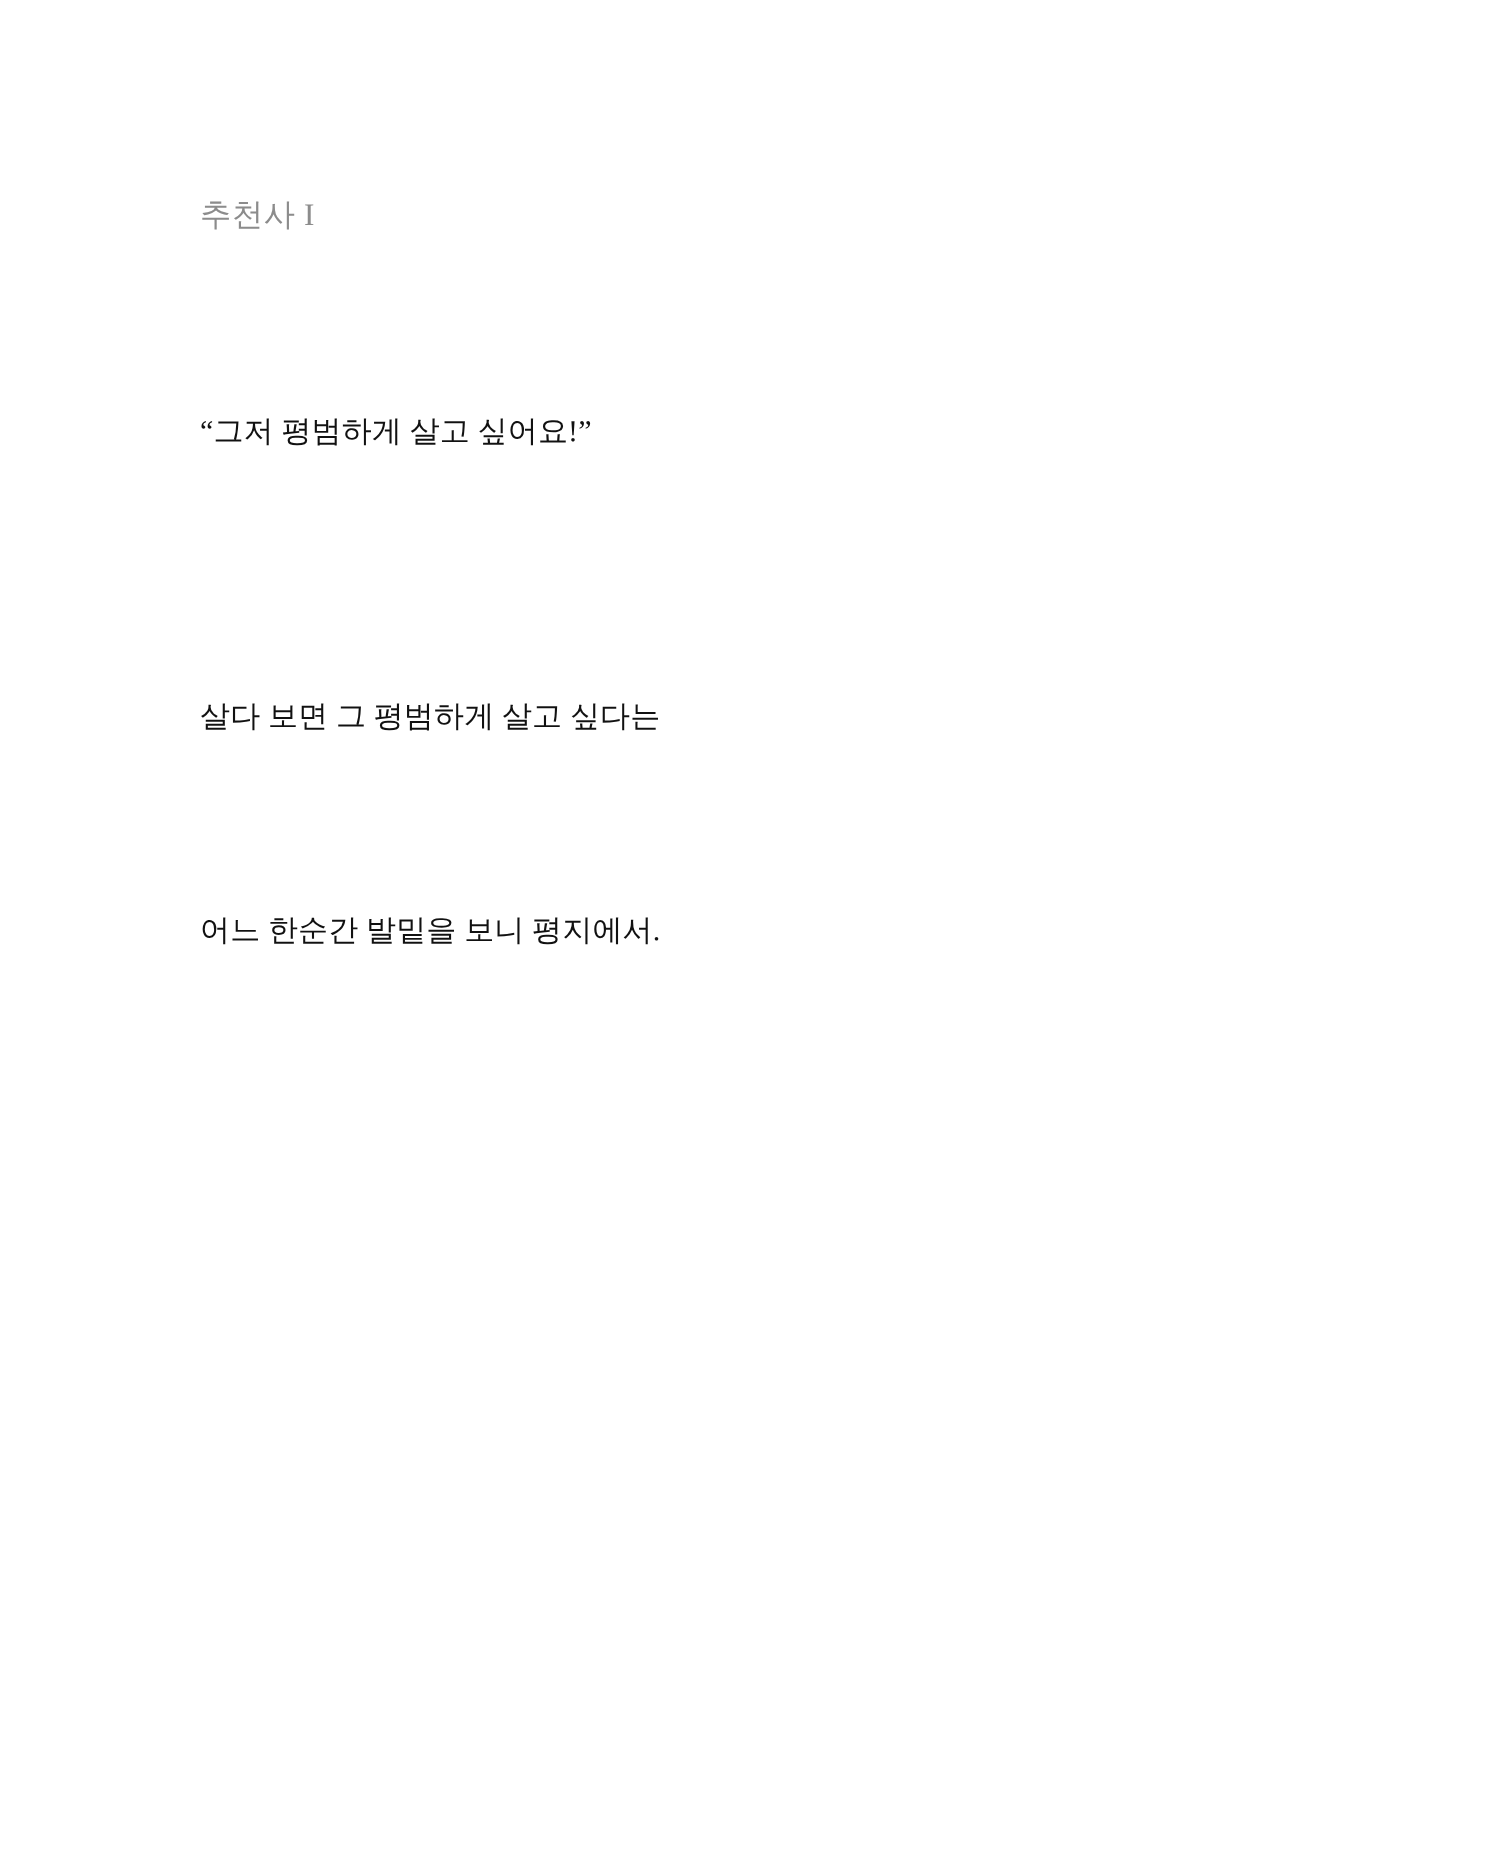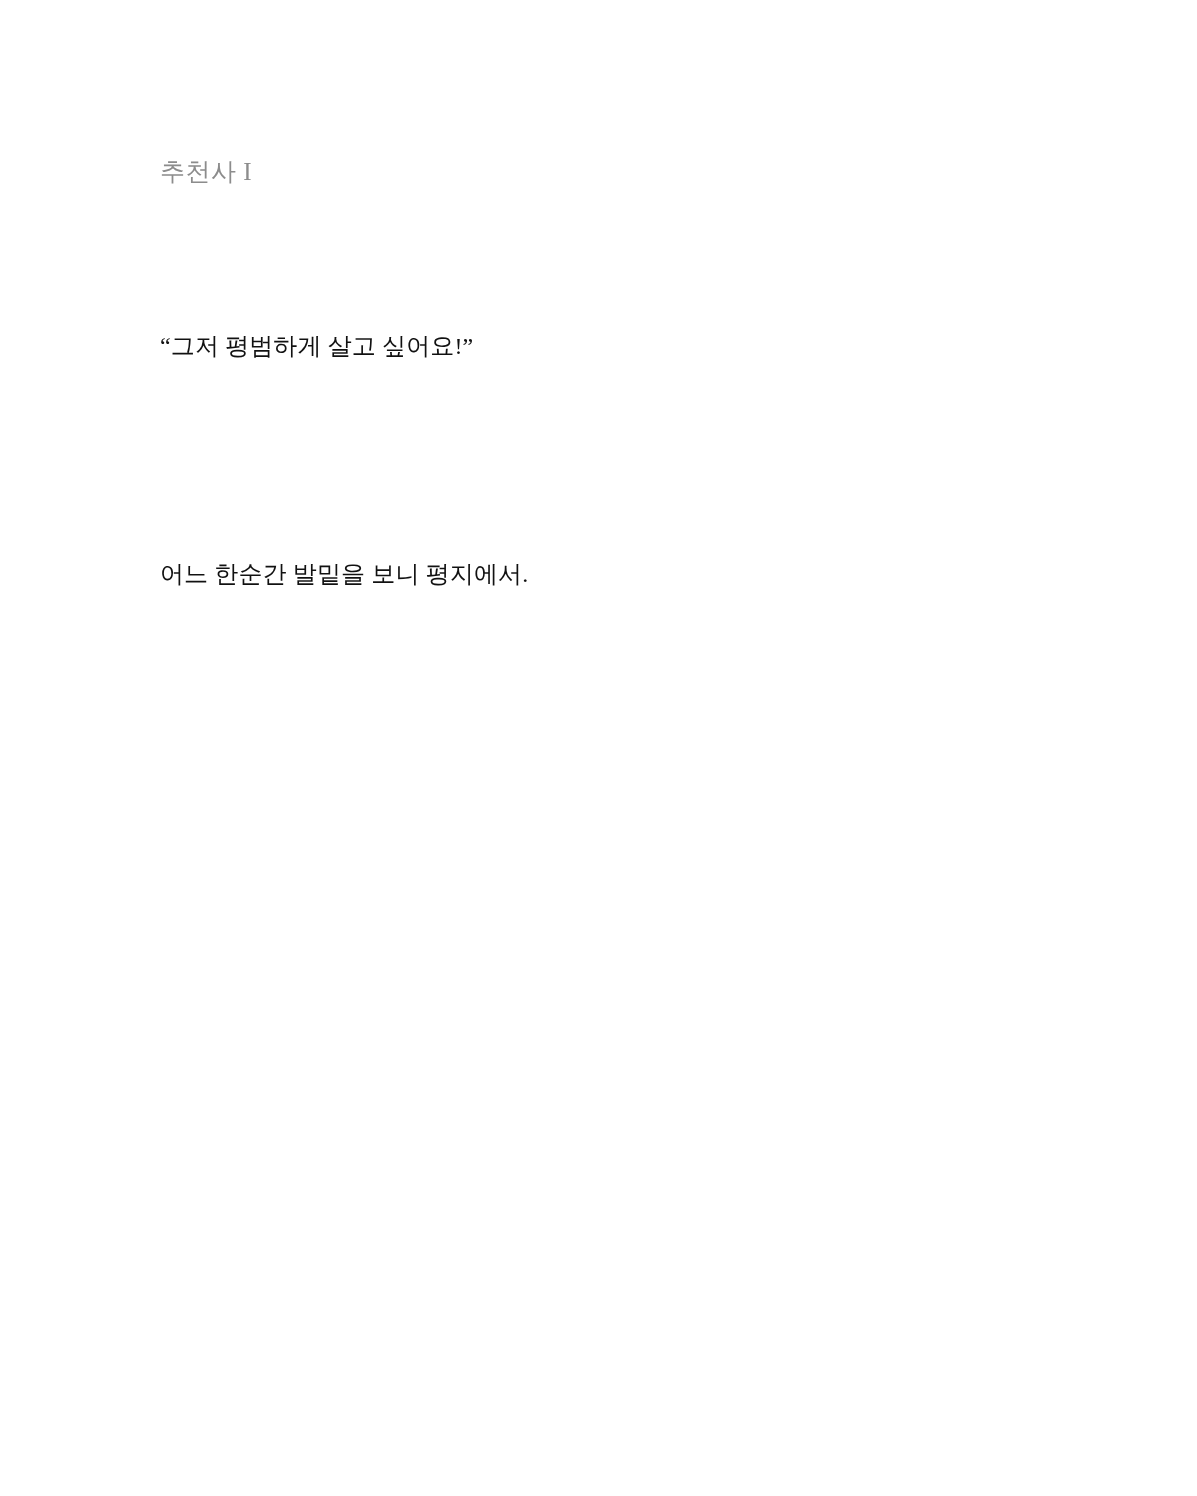--- a/index.html
+++ b/index.html
@@ -61,20 +61,21 @@
 
 <div class="page">
 
   <div class="running-head">추천사 I</div>
 
   <div class="body-block">
 
     <p class="para para-quote">“그저 평범하게 살고 싶어요!”</p>
 
     <div class="para para-gap">
+      <span class="line">살다 보면 그 평범하게 살고 싶다는</span>
       <span class="line">어느 한순간 발밑을 보니 평지에서.</span>
     </div>
 
     <div class="para">
       
       
       
       
       
       

